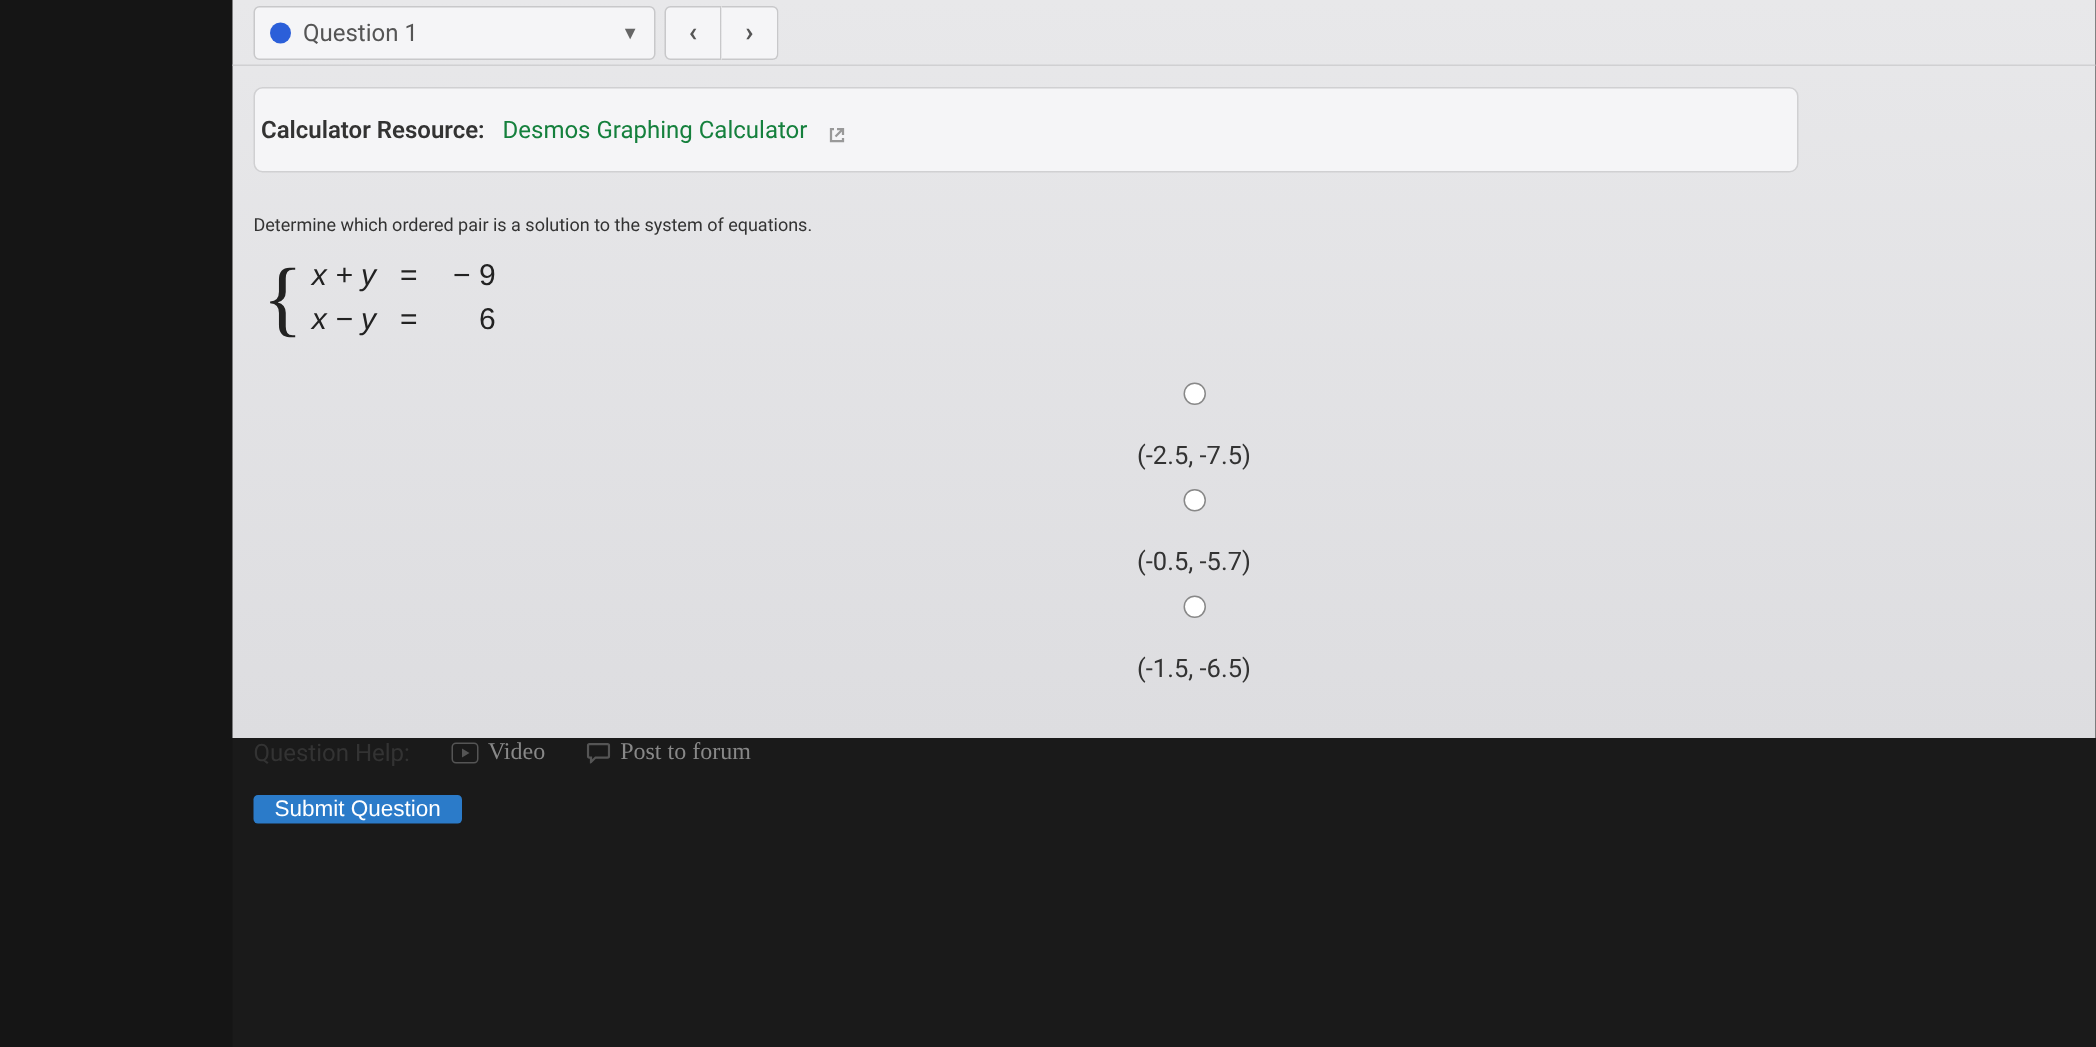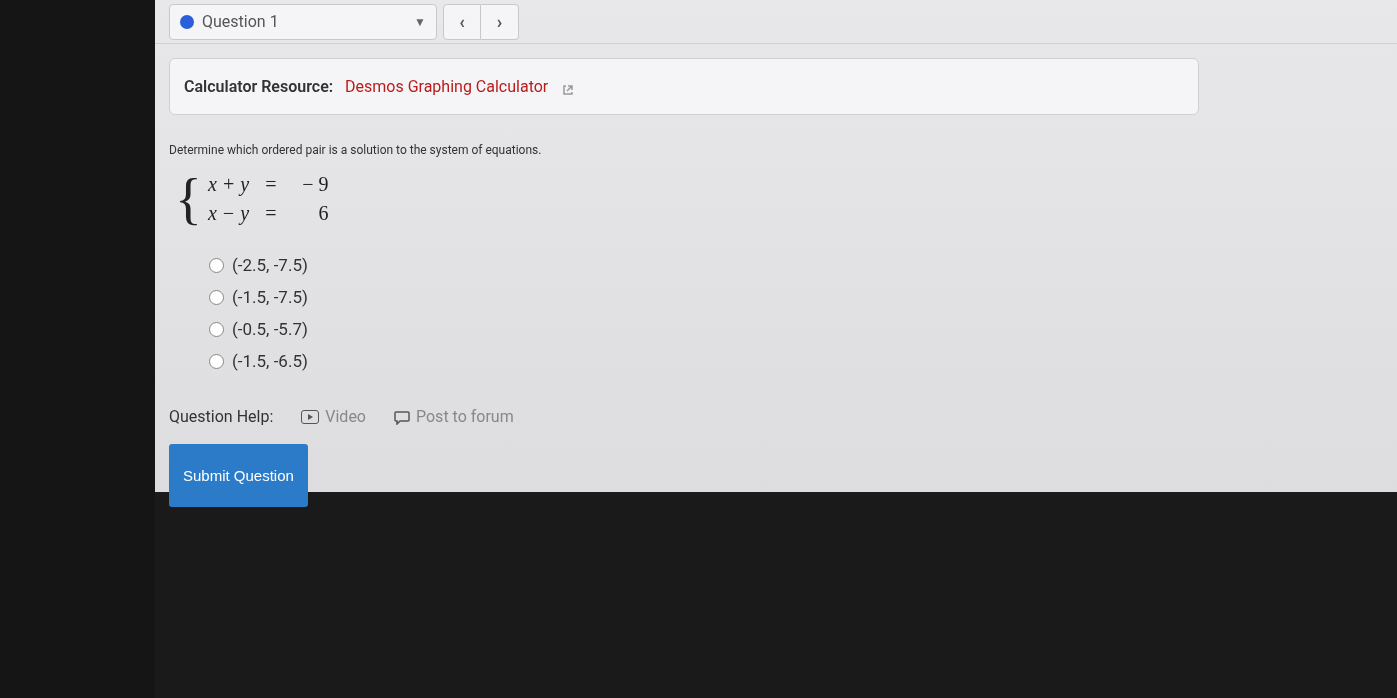--- a/index.html
+++ b/index.html
@@ -93,30 +93,30 @@
       border-bottom-left-radius: 0;
       border-left: none;
     }
     .content {
       padding: 14px;
     }
     .resource-box {
       background: #f5f5f7;
       border: 1px solid #d0d0d2;
       border-radius: 6px;
-      padding: 18px 14px;
+      padding: 18px 4px;
       margin-bottom: 28px;
       width: 1030px;
     }
     .resource-box strong {
       color: #333;
       font-weight: 600;
     }
     .resource-link {
-      color: #b91c1c;
+      color: #15803d;
       text-decoration: none;
       display: inline-flex;
       align-items: center;
       gap: 14px;
     }
     .ext-icon {
       width: 12px;
       height: 12px;
       display: inline-block;
       position: relative;
@@ -145,44 +145,45 @@
       line-height: 1;
       font-family: "Times New Roman", serif;
       color: #222;
       font-weight: 300;
     }
     .equations {
       display: grid;
       grid-template-columns: auto auto auto;
       column-gap: 16px;
       row-gap: 6px;
-      font-family: Liberation Serif, serif;
+      font-family: Liberation Sans, sans-serif;
       font-size: 20px;
       font-style: italic;
       color: #222;
     }
     .eq-op {
       font-style: normal;
       text-align: center;
     }
     .eq-rhs {
       font-style: normal;
       text-align: right;
       min-width: 36px;
     }
     .choices {
       margin-left: 40px;
       margin-bottom: 36px;
     }
     .choice {
       display: flex;
       align-items: center;
-      gap: 8px;
+      gap: 24px;
       margin-bottom: 12px;
       cursor: pointer;
+      flex-direction: column;
     }
     .radio {
       width: 15px;
       height: 15px;
       border: 1.5px solid #888;
       border-radius: 50%;
       background: #fff;
     }
     .choice-label {
       color: #333;
@@ -195,20 +196,21 @@
       display: flex;
       align-items: center;
       gap: 28px;
     }
     .help-link {
       color: #888;
       text-decoration: none;
       display: inline-flex;
       align-items: center;
       gap: 6px;
+      font-family: Liberation Serif, serif;
     }
     .help-icon {
       width: 18px;
       height: 14px;
       border: 1.5px solid #555;
       border-radius: 3px;
       display: inline-flex;
       align-items: center;
       justify-content: center;
     }
@@ -228,21 +230,21 @@
     }
     .speech-icon svg {
       stroke: #555;
       fill: none;
       stroke-width: 1.5;
     }
     .submit-btn {
       background: #2b7bc9;
       color: #fff;
       border: none;
-      padding: 23px 14px;
+      padding: 1px 14px;
       font-size: 15px;
       border-radius: 3px;
       cursor: pointer;
     }
   </style>
 </head>
 <body>
 
 <div class="dark-sidebar"></div>
 
@@ -292,24 +294,20 @@
         <span>x − y</span>
         <span class="eq-op">=</span>
         <span class="eq-rhs">6</span>
       </div>
     </div>
 
     <div class="choices">
       <label class="choice">
         <span class="radio"></span>
         <span class="choice-label">(-2.5, -7.5)</span>
-      </label>
-      <label class="choice">
-        <span class="radio"></span>
-        <span class="choice-label">(-1.5, -7.5)</span>
       </label>
       <label class="choice">
         <span class="radio"></span>
         <span class="choice-label">(-0.5, -5.7)</span>
       </label>
       <label class="choice">
         <span class="radio"></span>
         <span class="choice-label">(-1.5, -6.5)</span>
       </label>
     </div>

